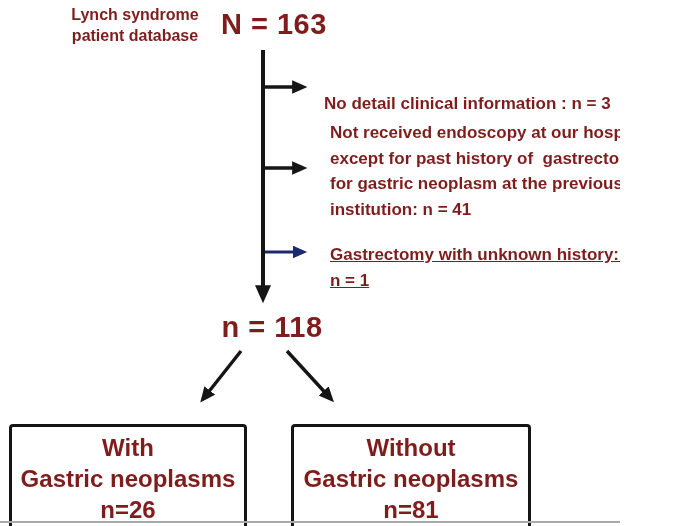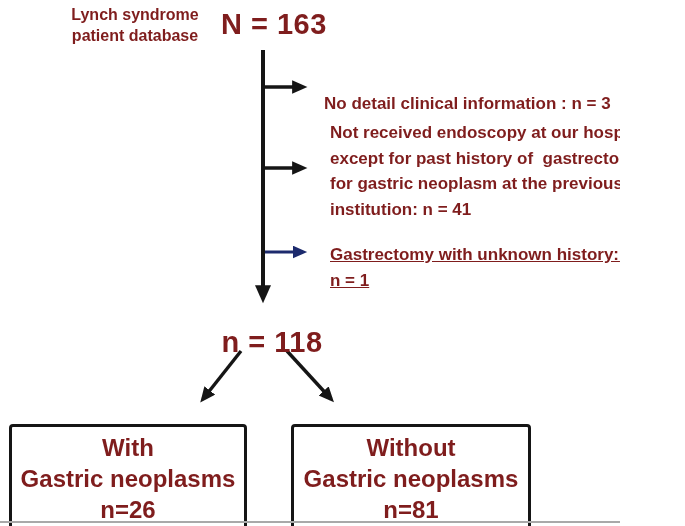--- a/index.html
+++ b/index.html
@@ -23,21 +23,21 @@
   .total-count {
     left: 221px; top: 8px;
     font-size: 29px; letter-spacing: 0.5px;
   }
   .excl-text { font-size: 17px; line-height: 25.5px; white-space: pre-wrap; }
   .excl-1 { left: 324px; top: 77px; margin-top: 14px; }
   .excl-2 { left: 330px; top: 120px; width: 360px; }
   .excl-3 { left: 330px; top: 242px; text-decoration: underline; }
   .intermediate-count {
     left: 212px; top: 311px; width: 120px;
-    text-align: center; font-size: 29px; letter-spacing: 0.5px; margin-top: 15px;
+    text-align: center; font-size: 29px; letter-spacing: 0.5px;
   }
   .outcome-box {
     box-sizing: border-box;
     top: 424px; height: 109px;
     border: 3px solid #151515;
     border-radius: 4px;
     background: #ffffff;
     display: flex; align-items: center; justify-content: center;
     text-align: center;
     font-size: 24px; line-height: 31px;

